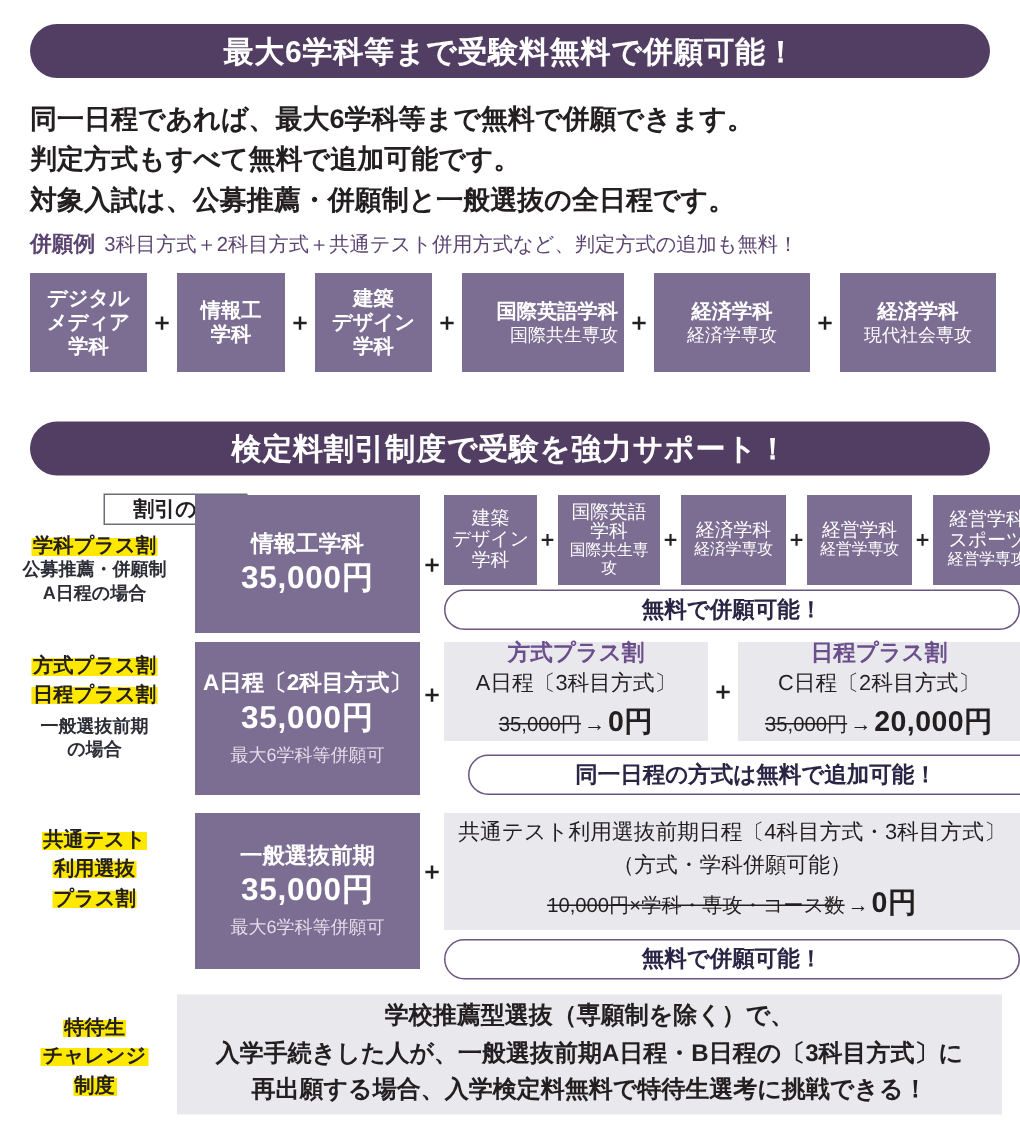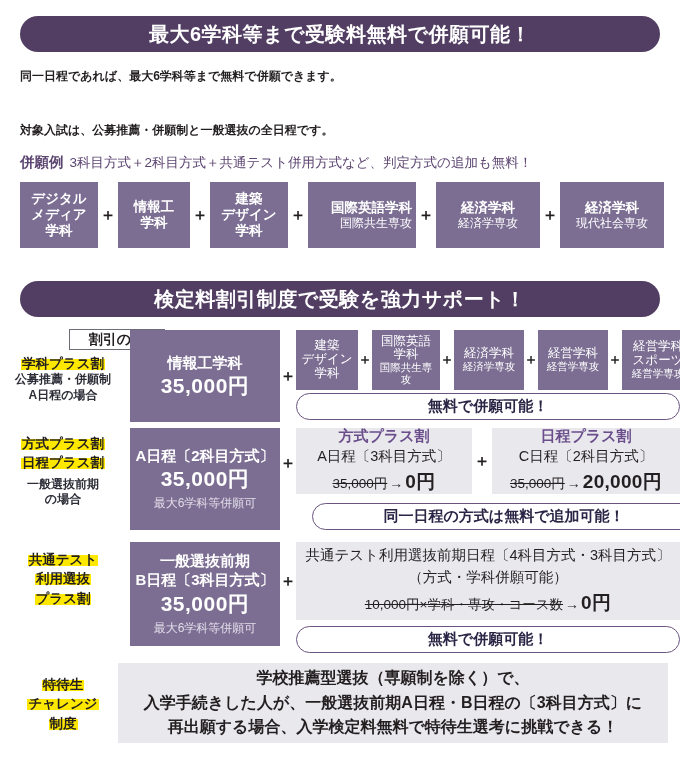--- a/index.html
+++ b/index.html
@@ -20,21 +20,21 @@
     border-radius:999px;
     color:#ffffff;
     font-weight:bold;
     display:flex;align-items:center;justify-content:center;
     letter-spacing:.5px;
   }
   #banner1{left:20px;top:16px;width:640px;height:36px;font-size:20px;}
   #banner2{left:20px;top:281px;width:640px;height:36px;font-size:20px;}
 
   
-  .intro{position:absolute;left:20px;font-size:12px;line-height:1;color:#231f20;}
+  .intro{position:absolute;left:20px;font-size:18px;line-height:1;color:#231f20;}
   .intro b{font-weight:bold;}
   #intro1{top:70px;}
   #intro2{top:97px;}
   #intro3{top:124px;}
   #example{
     position:absolute;left:20px;top:153px;font-size:13.5px;color:#5b4470;
     white-space:nowrap;
   }
   #example .ttl{font-weight:bold;font-size:14.5px;margin-right:6px;}
 
@@ -127,20 +127,23 @@
 </head>
 <body>
 
 <div class="page">
 
   <div class="banner" id="banner1">最大6学科等まで受験料無料で併願可能！</div>
 
   <div class="intro" id="intro1">
     <b>同一日程であれば、最大6学科等まで無料で併願できます。</b>
   </div>
+  <div class="intro" id="intro2">
+    <b>判定方式もすべて無料で追加可能です。</b>
+  </div>
   <div class="intro" id="intro3">
     <b>対象入試は、公募推薦・併願制と一般選抜の全日程です。</b>
   </div>
 
   <div id="example">
     <span class="ttl">併願例</span><span>3科目方式＋2科目方式＋共通テスト併用方式など、判定方式の追加も無料！</span>
   </div>
 
   <div id="chipRow">
     <div class="chip c0">
@@ -261,21 +264,20 @@
   <div class="outPill" style="left:312px;top:503px;width:384px;height:27px;">同一日程の方式は無料で追加可能！</div>
 
   <div class="rowLabel" style="top:551px;">
     <div style="margin-bottom:2px;"><span class="hl">共通テスト</span></div>
     <div style="margin-bottom:2px;"><span class="hl">利用選抜</span></div>
     <div><span class="hl">プラス割</span></div>
   </div>
 
   <div class="feeBox" style="left:130px;top:542px;width:150px;height:104px;">
     <span class="t1">一般選抜前期</span>
-    <span class="t1">B日程〔3科目方式〕</span>
     <span class="t2">35,000円</span>
     <span class="t3">最大6学科等併願可</span>
   </div>
 
   <div class="opSign" style="left:280px;top:542px;width:16px;height:78px;">＋</div>
 
   <div class="grayBox" style="left:296px;top:542px;width:384px;height:78px;">
     <span class="md">共通テスト利用選抜前期日程〔4科目方式・3科目方式〕</span>
     <span class="md">（方式・学科併願可能）</span>
     <span class="pr">

